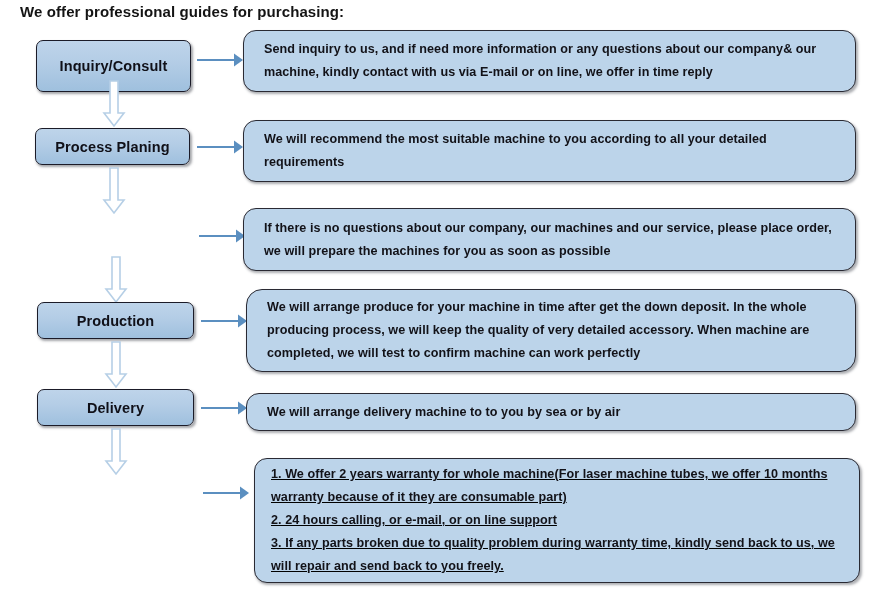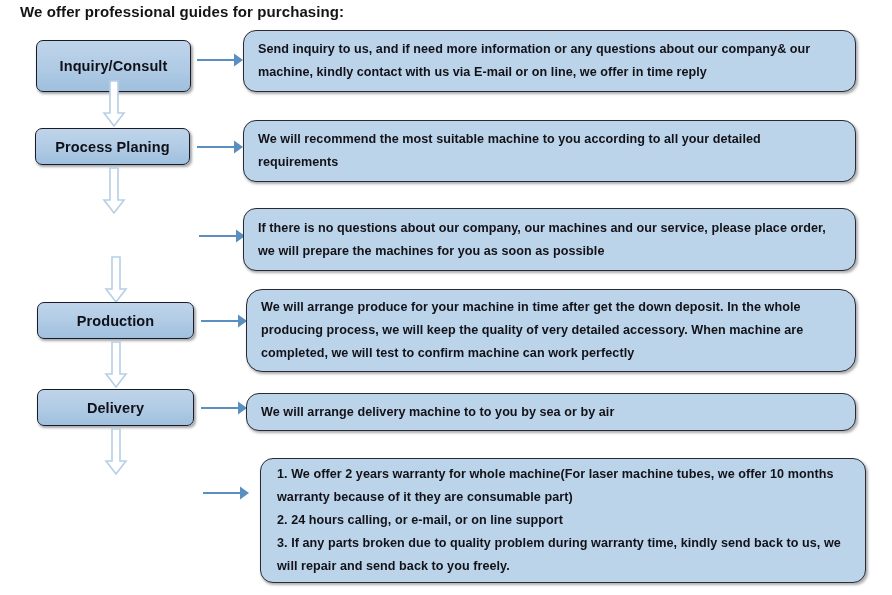--- a/index.html
+++ b/index.html
@@ -54,21 +54,21 @@
   }
 
   
   .detail-box {
     position: absolute;
     box-sizing: border-box;
     border: 1.5px solid #2a2a33;
     border-radius: 13px;
     background: #bcd4ea;
     box-shadow: 1.5px 2px 2.5px rgba(40,45,55,0.38);
-    padding: 0 14px;
+    padding: 0 20px;
     display: flex;
     flex-direction: column;
     justify-content: center;
   }
   .detail-text {
     font-size: 12.6px;
     font-weight: bold;
     color: #121218;
     line-height: 23px;
     letter-spacing: 0.05px;
@@ -181,21 +181,21 @@
   <svg class="v-arrow" style="left:103px; top:428px;" width="26" height="48" viewBox="0 0 26 48">
     <path d="M9,1 L17,1 L17,33 L23,33 L13,46 L3,33 L9,33 Z" fill="#ffffff" stroke="#b6cfe6" stroke-width="1.6" stroke-linejoin="miter"></path>
   </svg>
 
 
   <svg class="h-arrow" style="left:202px; top:483px;" width="48" height="20" viewBox="0 0 48 20">
     <line x1="1" y1="10" x2="38" y2="10" stroke="#5b8fc0" stroke-width="2.2"></line>
     <path d="M38,3.5 L47,10 L38,16.5 Z" fill="#5b8fc0"></path>
   </svg>
 
-  <div class="detail-box" style="left:260px; top:458px; width:606px; height:125px; padding:0 16px;">
+  <div class="detail-box" style="left:254px; top:458px; width:606px; height:125px; padding:0 16px;text-decoration:underline;">
     <div class="detail-list">
       <span class="li">1.  We offer 2 years warranty for whole machine(For laser machine tubes, we offer 10 months warranty because of it they are consumable part)</span>
       <span class="li">2.  24 hours calling, or e-mail, or on line support</span>
       <span class="li">3.  If any parts broken due to quality problem during warranty time, kindly send back to us, we will repair and send back to you freely.</span>
     </div>
   </div>
 
 </div>
 
 </body></html>

